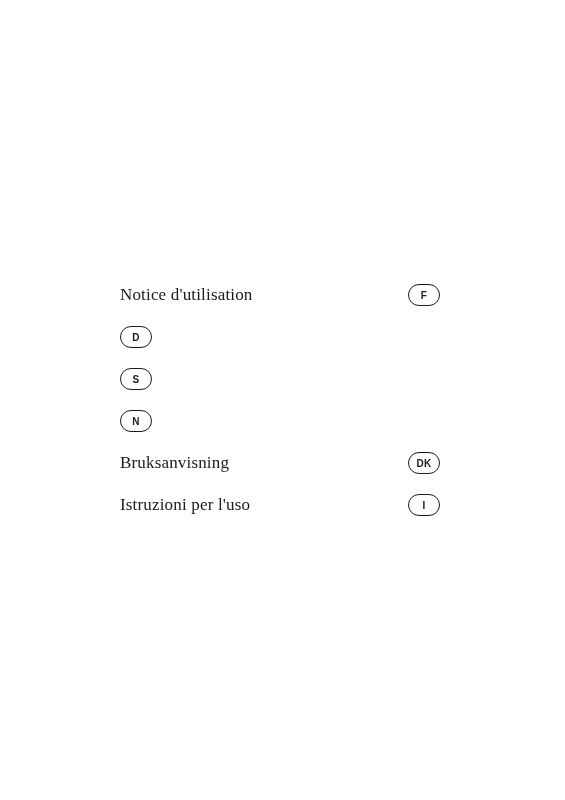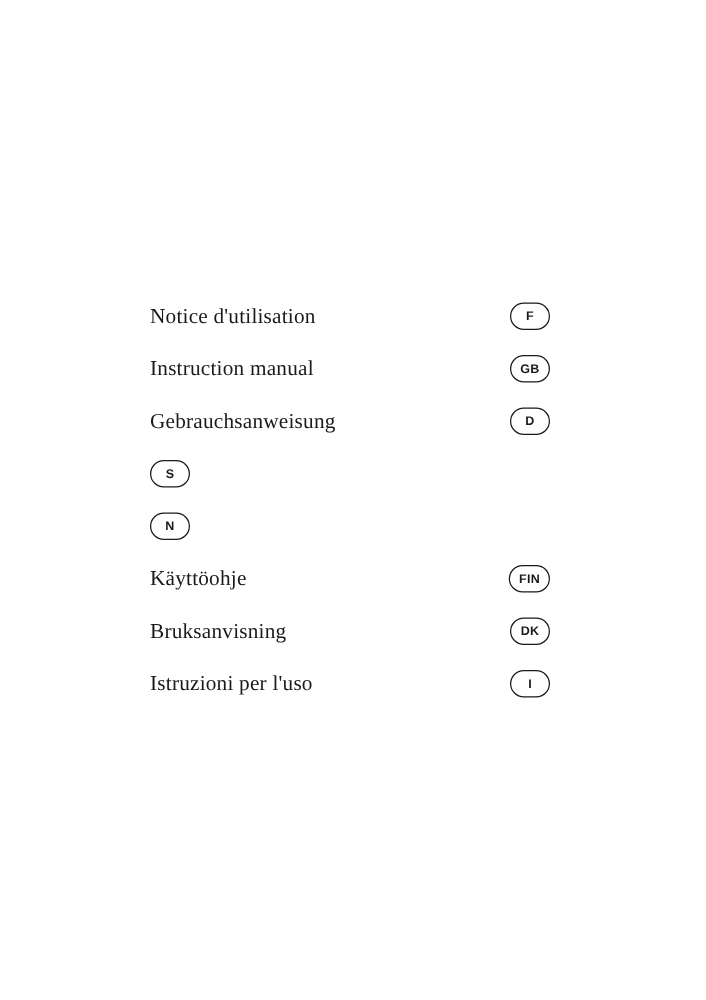--- a/index.html
+++ b/index.html
@@ -72,36 +72,27 @@
 </head>
 <body>
 
 <div class="page-container">
   <ul class="menu-list">
   <li class="menu-item">
         <span class="menu-label">Notice d'utilisation</span>
         <span class="lang-badge">F</span>
       </li>
       <li class="menu-item">
-        <span class="menu-label">Instruction manual</span>
-        <span class="lang-badge">GB</span>
-      </li>
-      <li class="menu-item">
-        <span class="menu-label">Gebrauchsanweisung</span>
         <span class="lang-badge">D</span>
       </li>
       <li class="menu-item">
         <span class="lang-badge">S</span>
       </li>
       <li class="menu-item">
         <span class="lang-badge">N</span>
-      </li>
-      <li class="menu-item">
-        <span class="menu-label">Käyttöohje</span>
-        <span class="lang-badge">FIN</span>
       </li>
       <li class="menu-item">
         <span class="menu-label">Bruksanvisning</span>
         <span class="lang-badge">DK</span>
       </li>
       <li class="menu-item">
         <span class="menu-label">Istruzioni per l'uso</span>
         <span class="lang-badge">I</span>
       </li>
     </ul>

